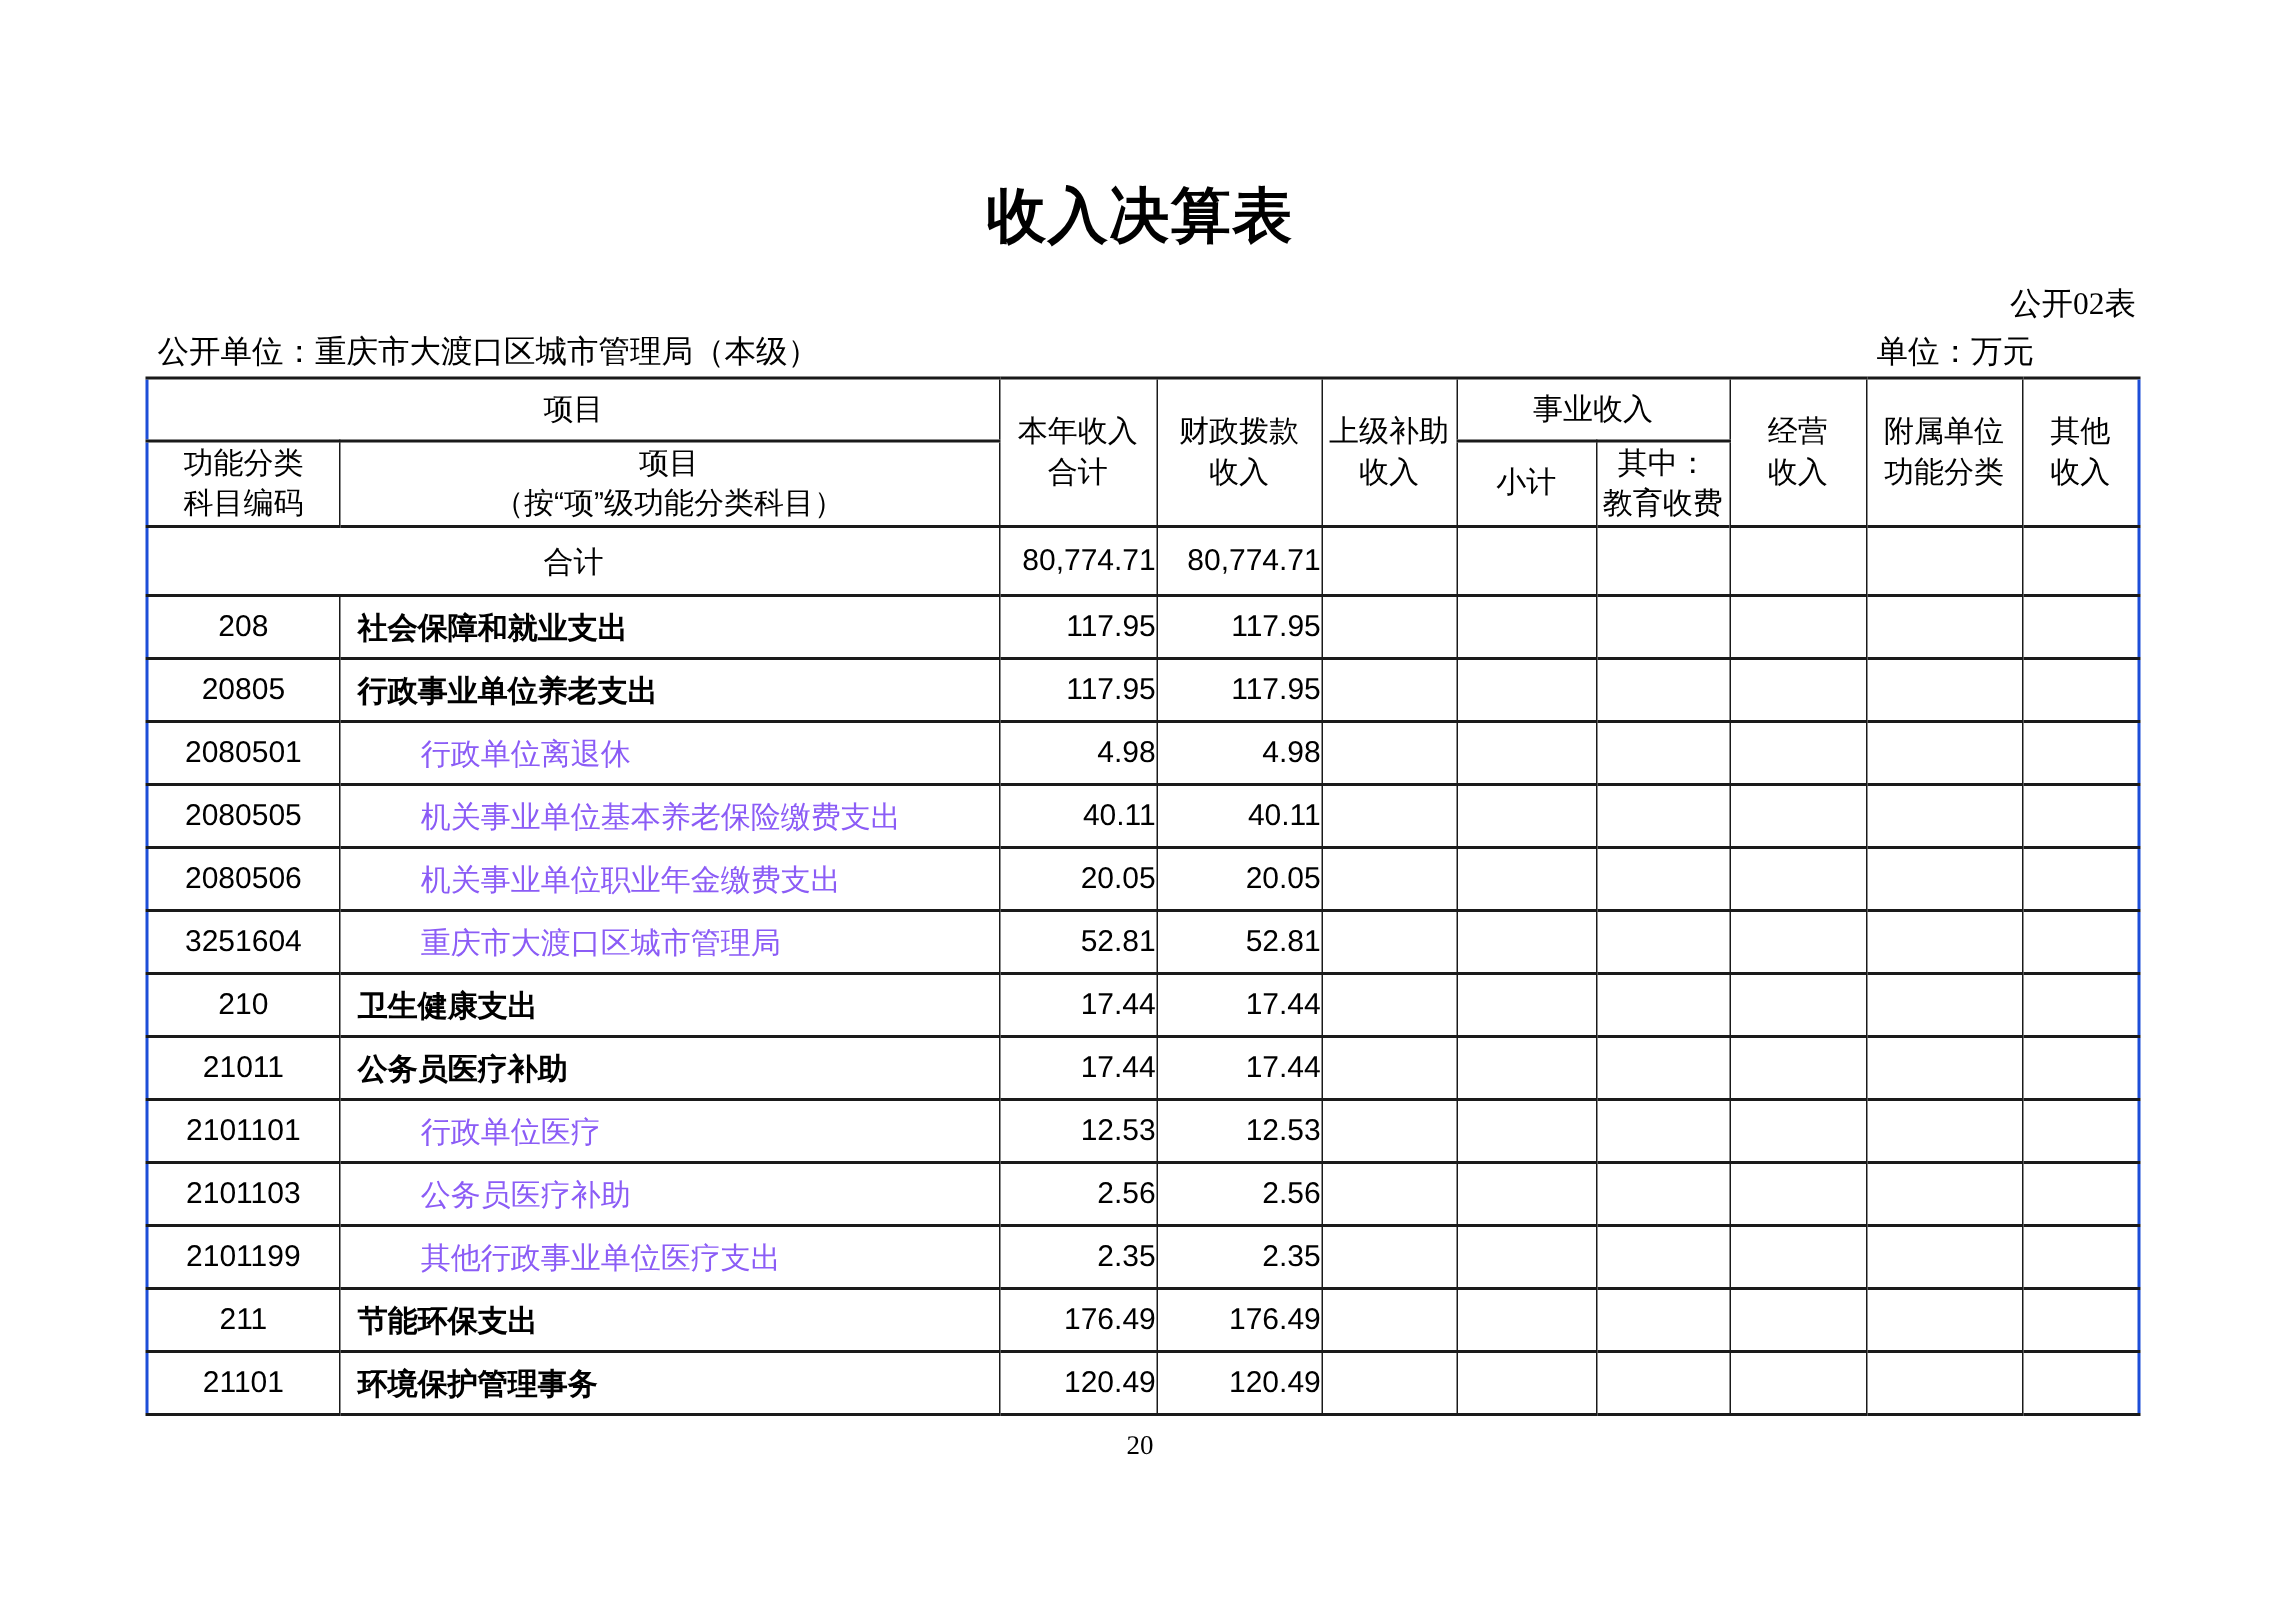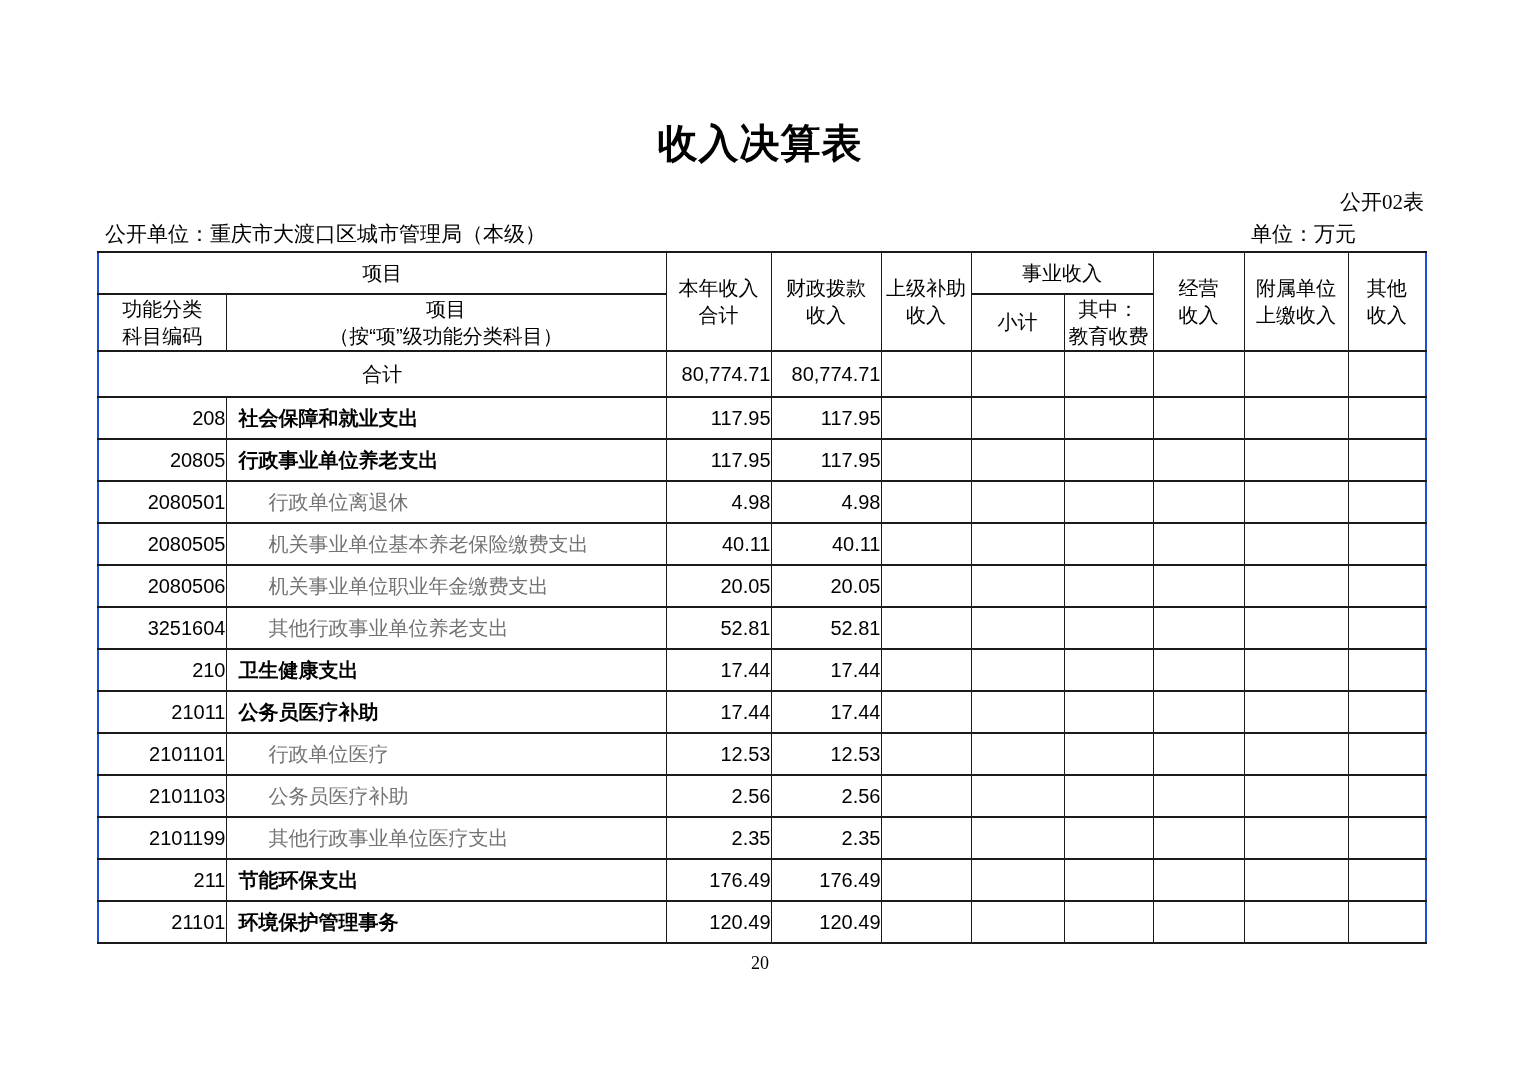--- a/index.html
+++ b/index.html
@@ -49,26 +49,26 @@
     vertical-align:middle;
     white-space:pre-line;
     line-height:1.35;
   }
   tr.hrow1{height:42px;}
   tr.hrow2{height:57px;}
   tbody tr{height:42px;}
   tbody tr.grand{height:46px;}
   td.cell{font-size:20px;vertical-align:middle;}
   td.grand-name{text-align:center;font-size:20px;}
-  td.code{text-align:right;padding-left:12px;}
+  td.code{text-align:center;padding-left:12px;}
   td.name.section{font-weight:bold;padding-left:12px;}
   td.name.item{
     font-family:"Liberation Serif","DejaVu Serif",serif;
-    color:#737373;
-    padding-left:42px;
+    color:#8b5cf6;
+    padding-left:54px;
     margin-top:10px;
   }
   td.value{text-align:right;padding-right:9px;}
   .page-number{
     position:absolute;top:953px;left:0;width:100%;
     text-align:center;
     font-family:Liberation Serif, serif;
     font-size:18px;
   }
 </style>
@@ -105,21 +105,21 @@
         <th rowspan="2">本年收入
 合计</th>
         <th rowspan="2">财政拨款
 收入</th>
         <th rowspan="2">上级补助
 收入</th>
         <th colspan="2">事业收入</th>
         <th rowspan="2">经营
 收入</th>
         <th rowspan="2">附属单位
-上缴收入</th>
+功能分类</th>
         <th rowspan="2">其他
 收入</th>
       </tr>
       <tr class="hrow2">
         <th>功能分类
 科目编码</th>
         <th>项目
 （按“项”级功能分类科目）</th>
         <th>小计</th>
         <th>其中：
@@ -193,21 +193,21 @@
           <td class="cell value">20.05</td>
           <td class="cell value"></td>
           <td class="cell value"></td>
           <td class="cell value"></td>
           <td class="cell value"></td>
           <td class="cell value"></td>
           <td class="cell value"></td>
         </tr>
         <tr>
           <td class="cell code">3251604</td>
-          <td class="cell name item">其他行政事业单位养老支出</td>
+          <td class="cell name item">重庆市大渡口区城市管理局</td>
           <td class="cell value">52.81</td>
           <td class="cell value">52.81</td>
           <td class="cell value"></td>
           <td class="cell value"></td>
           <td class="cell value"></td>
           <td class="cell value"></td>
           <td class="cell value"></td>
           <td class="cell value"></td>
         </tr>
         <tr>

